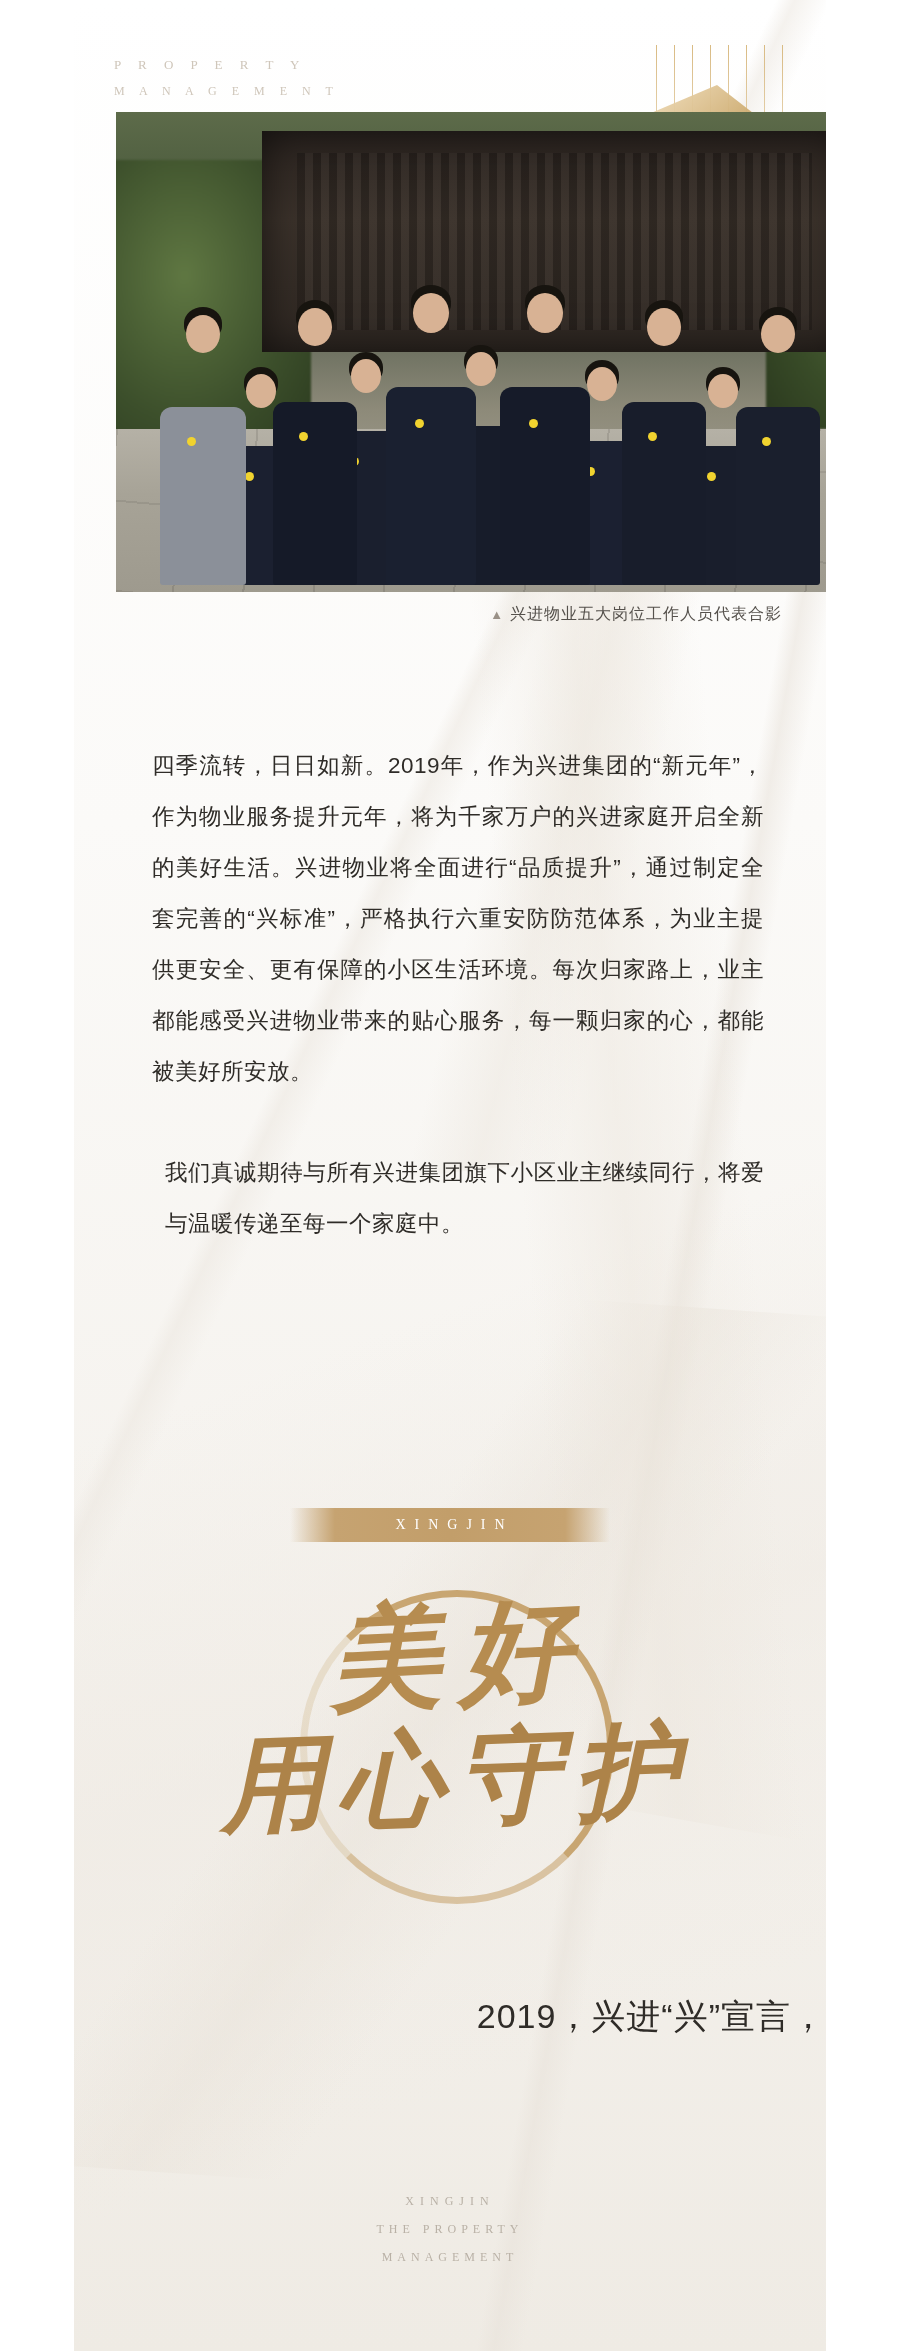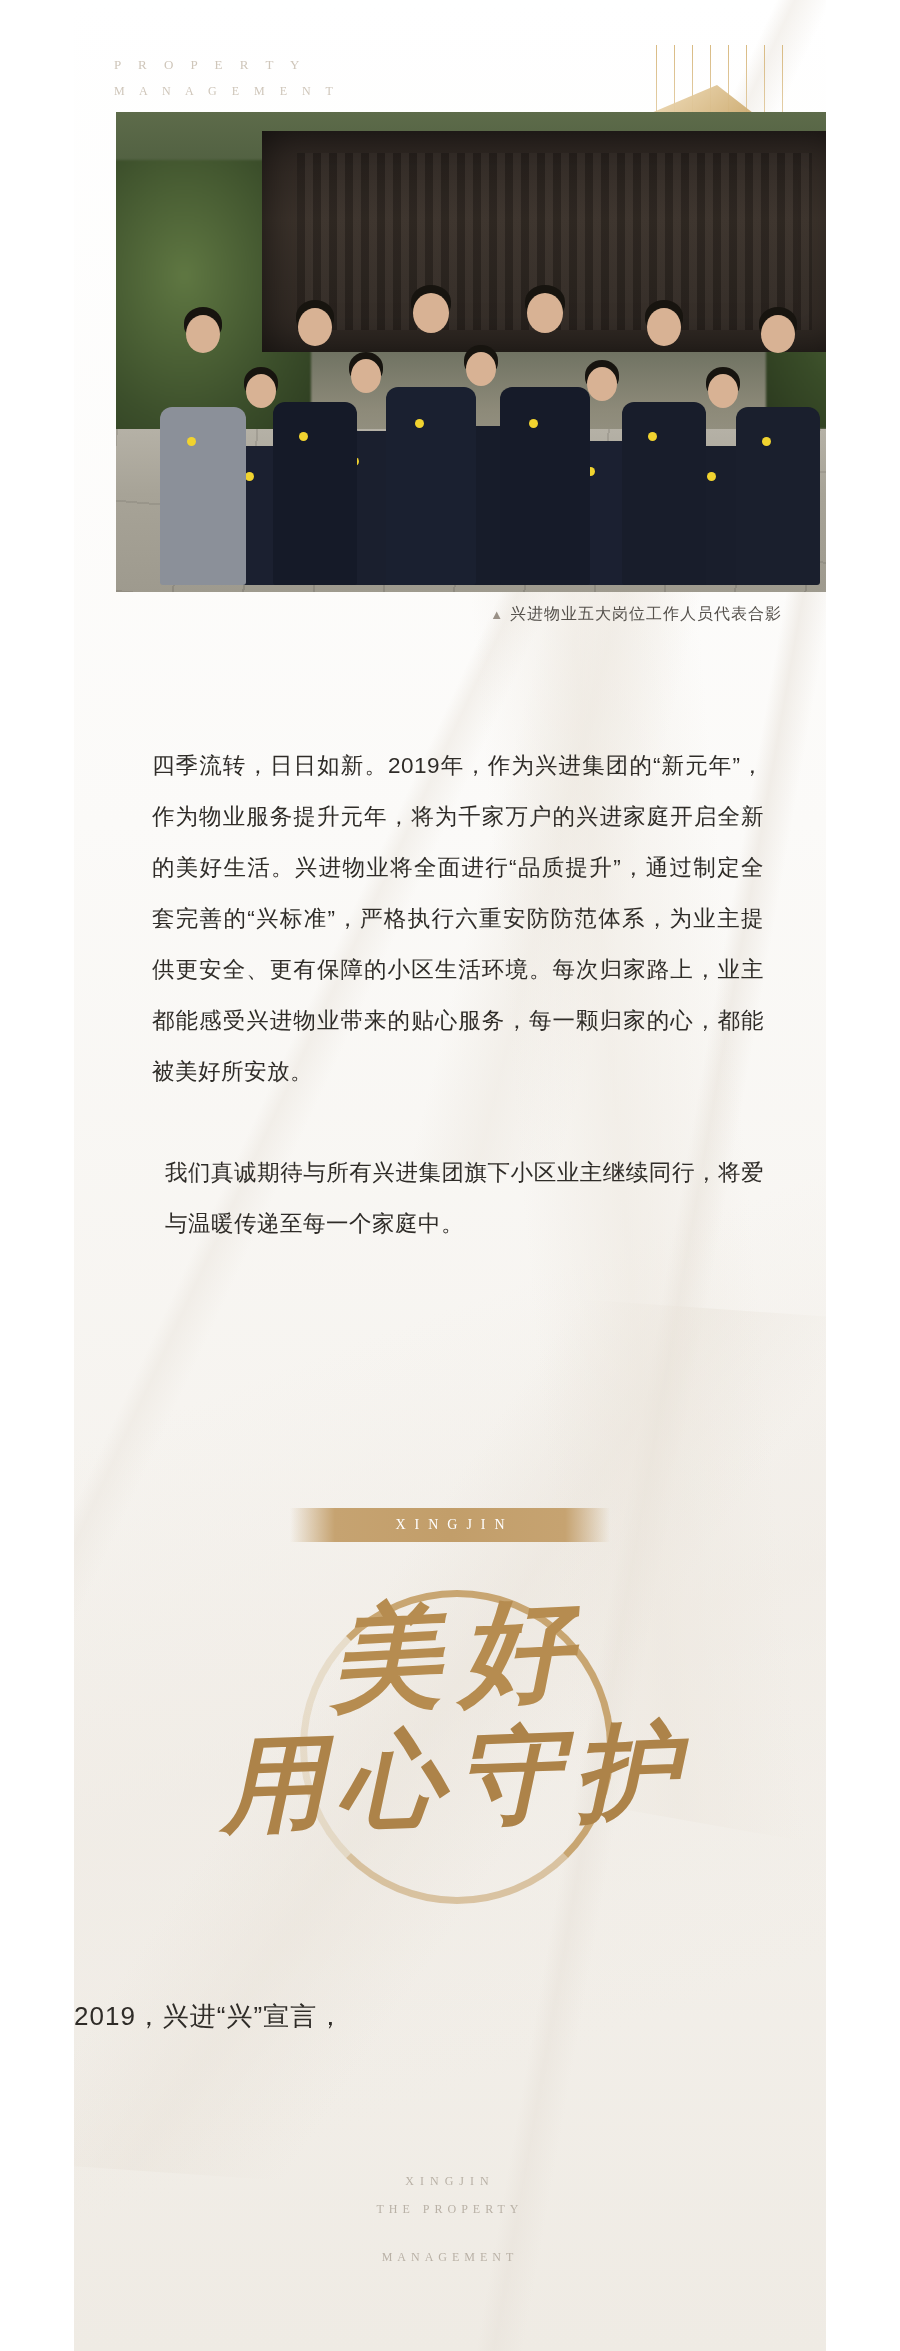--- a/index.html
+++ b/index.html
@@ -318,42 +318,42 @@
     text-indent: 14px;
     transform: rotate(-2deg);
     color: #ad8349;
   }
 
   
   .slogan {
     position: absolute;
     top: 1985px;
     left: 0; right: 0;
-    text-align: left;
+    text-align: right;
     color: #2f2c28;
-    font-size: 26px;
+    font-size: 34px;
     line-height: 62px;
     letter-spacing: 1px;
   }
 
   
   .footer {
     position: absolute;
     bottom: 80px;
     left: 0; right: 0;
     text-align: center;
     color: #b9b1a6;
     font-family: "Liberation Serif", "DejaVu Serif", serif;
     font-size: 12px;
     line-height: 28px;
     letter-spacing: 5px;
   }
   .footer .f1 { letter-spacing: 6px; }
   .footer .f2 { letter-spacing: 5px; }
-  .footer .f3 { letter-spacing: 5px; margin-top: 20px; }
+  .footer .f3 { letter-spacing: 5px; }
 </style>
 </head>
 <body>
 
 <div class="page">
 
   <div class="bg-band band-1"></div>
   <div class="bg-band band-2"></div>
   <div class="bg-band band-3"></div>
 

